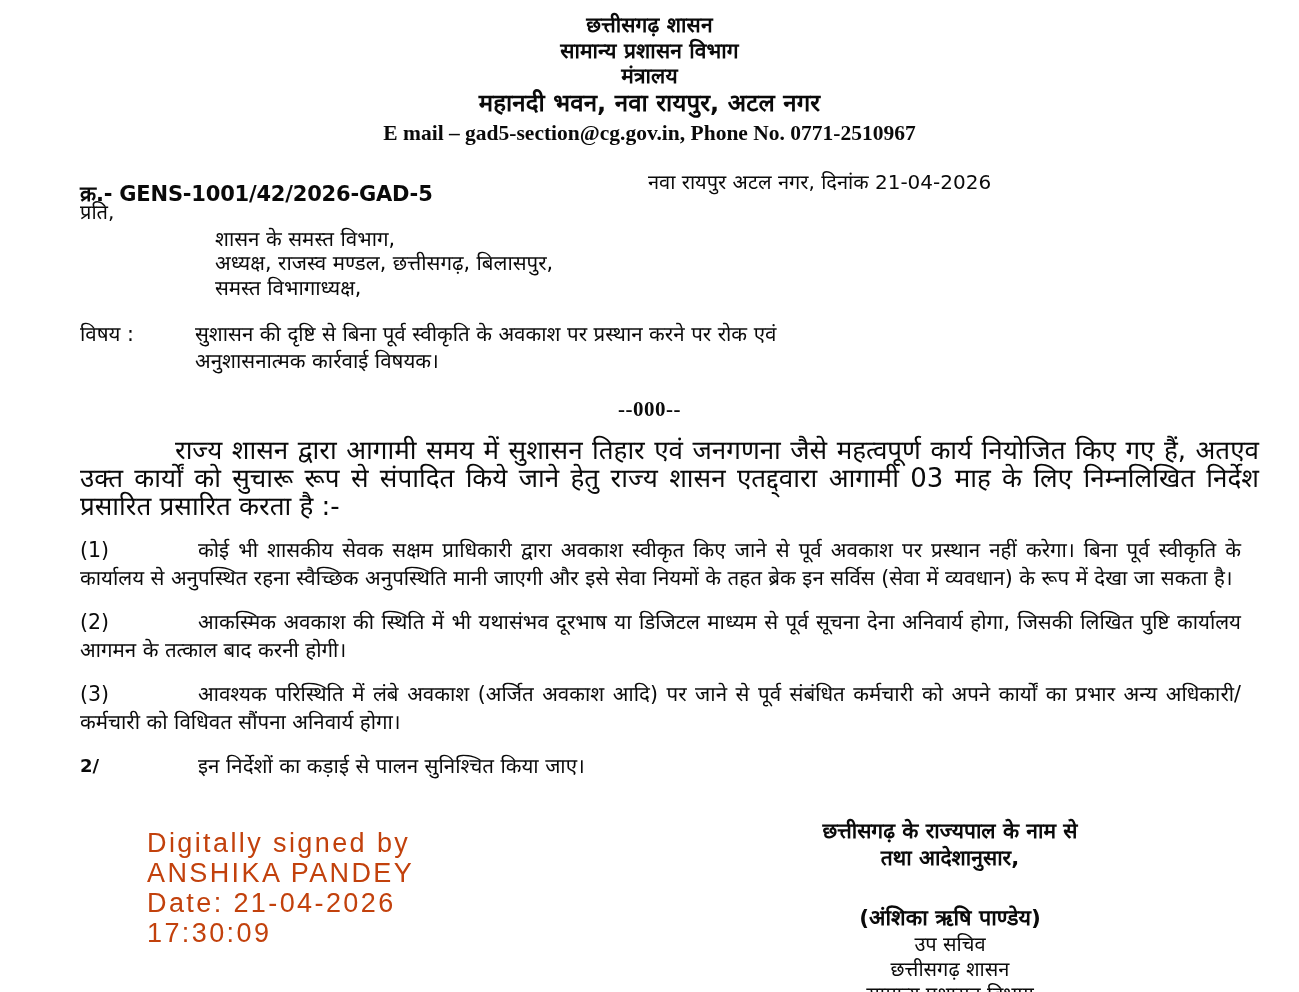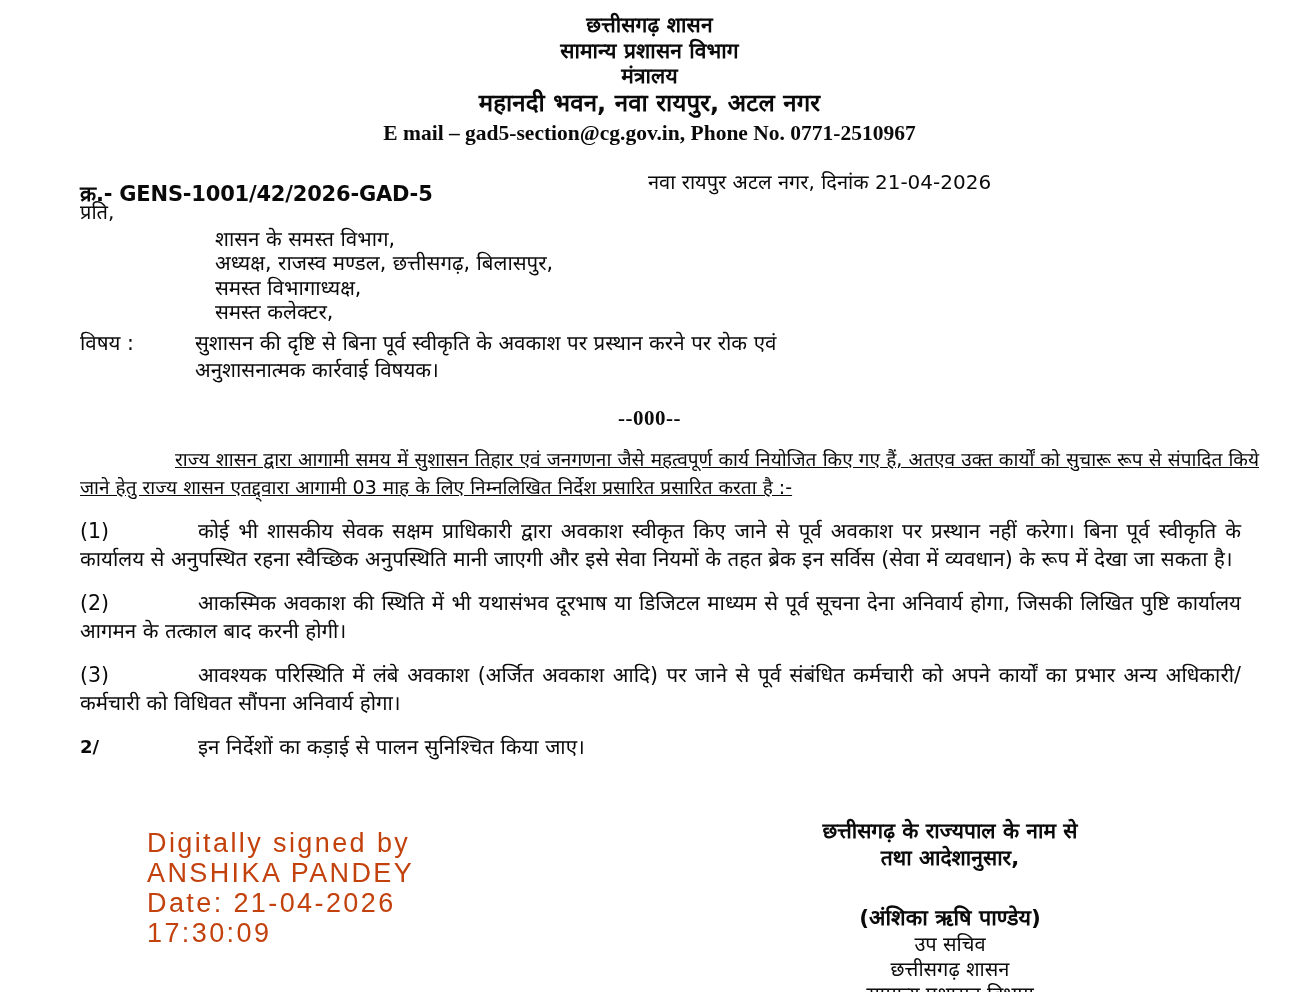--- a/index.html
+++ b/index.html
@@ -93,21 +93,21 @@
   .addressee {
     font-family: "DejaVu Sans", "Liberation Sans", sans-serif;
     font-size: 20.5px;
     font-weight: 500;
     line-height: 24.6px;
     white-space: nowrap;
   }
 
   
   .subject-block {
-    margin-top: 5px;
+    margin-top: 21px;
     position: relative;
     padding-left: 80px;
   }
   .subject-label {
     position: absolute;
     left: 80px;
     top: 0;
     font-family: "DejaVu Sans", "Liberation Sans", sans-serif;
     font-size: 20.5px;
     font-weight: 500;
@@ -132,26 +132,25 @@
     font-size: 21px;
     font-weight: 700;
     letter-spacing: 0.5px;
   }
 
   
   .body-para {
     padding-left: 80px;
     padding-right: 40px;
     font-family: "DejaVu Sans", "Liberation Sans", sans-serif;
-    font-size: 19px;
+    font-size: 26px;
     font-weight: 500;
     line-height: 28px;
     text-align: justify;
     text-align-last: left;
-    text-decoration: underline;
   }
   .intro {
     margin-top: 14px;
     text-indent: 95px;
   }
 
   .numbered {
     position: relative;
     margin-top: 16px;
     padding-left: 80px;
@@ -248,21 +247,20 @@
     <span class="ref-no">क्र.- GENS-1001/42/2026-GAD-5</span>
     <span class="ref-place">नवा रायपुर अटल नगर, दिनांक 21-04-2026</span>
   </div>
 
   <div class="to-label">प्रति,</div>
 
   <div class="addressees">
     <div class="addressee">शासन के समस्त विभाग,</div>
     <div class="addressee">अध्यक्ष, राजस्व मण्डल, छत्तीसगढ़, बिलासपुर,</div>
     <div class="addressee">समस्त विभागाध्यक्ष,</div>
-    <div class="addressee">समस्त कलेक्टर,</div>
   </div>
 
   <div class="subject-block">
     <span class="subject-label">विषय :</span>
     <div class="subject-text">
       <span>सुशासन की दृष्टि से बिना पूर्व स्वीकृति के अवकाश पर प्रस्थान करने पर रोक एवं</span>
       <span class="l2">अनुशासनात्मक कार्रवाई विषयक।</span>
     </div>
   </div>
 

